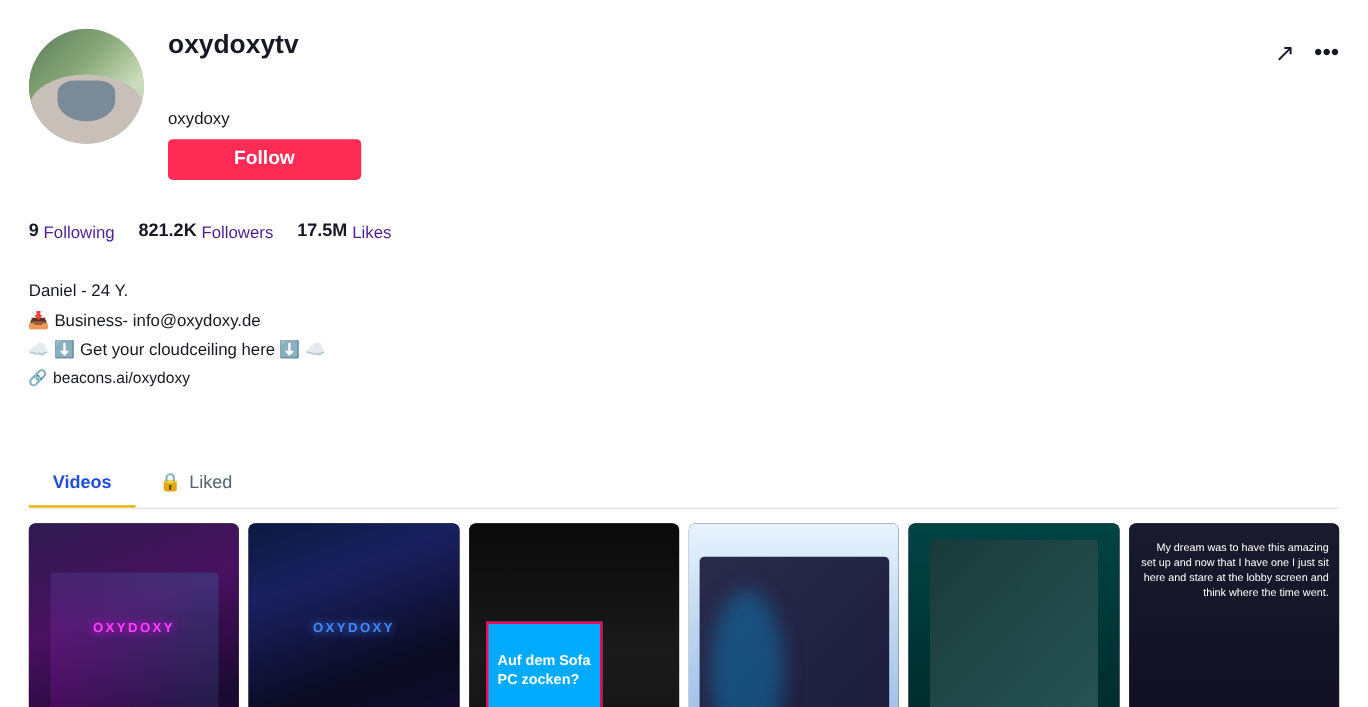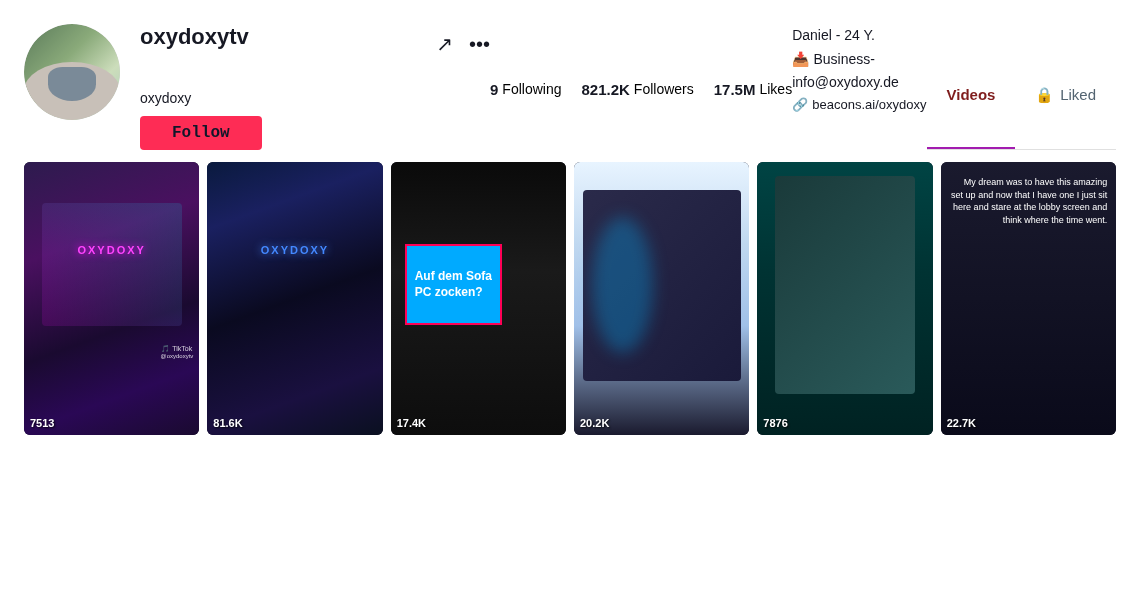--- a/index.html
+++ b/index.html
@@ -8,21 +8,22 @@
       background: #fff;
       color: #161823;
       width: 1140px;
       min-height: 589px;
       overflow: hidden;
     }
 
     .profile-section {
       padding: 24px 24px 0 24px;
       display: flex;
-      flex-direction: row;
+      flex-direction: column;
+      gap: 20px;
     }
 
     .avatar-container {
       width: 96px;
       height: 96px;
       border-radius: 50%;
       overflow: hidden;
       flex-shrink: 0;
       background: #ccc;
     }
@@ -67,29 +68,28 @@
 
     .profile-handle {
       font-size: 14px;
       color: #161823;
       margin-bottom: 10px;
       margin-top: 40px;
     }
 
     .follow-button {
       background: #fe2c55;
-      color: #0f172a;
+      color: #ffffff;
       border: none;
       border-radius: 4px;
-      padding: 8px 32px;
+      padding: 8px 55px;
       font-size: 16px;
       font-weight: 600;
       cursor: pointer;
       display: inline-block;
-      font-family: Liberation Mono, monospace;
     }
 
     .action-icon {
       cursor: pointer;
       color: #161823;
       font-size: 20px;
     }
 
     .stats-row {
       display: flex;
@@ -103,21 +103,21 @@
       align-items: center;
       gap: 4px;
     }
 
     .stat-number {
       font-weight: 700;
       font-size: 15px;
     }
 
     .stat-label {
-      color: #000000;
+      color: #4c1d95;
       font-size: 14px;
       text-align: center;
     }
 
     .bio-section {
       font-size: 14px;
       line-height: 1.6;
       margin-bottom: 20px;
     }
 
@@ -153,22 +153,22 @@
       font-weight: 600;
       cursor: pointer;
       color: #536471;
       border-bottom: 2px solid transparent;
       display: flex;
       align-items: center;
       gap: 6px;
     }
 
     .tab.active {
-      color: #7f1d1d;
-      border-bottom: 2px solid #a21caf;
+      color: #1d4ed8;
+      border-bottom: 2px solid #eab308;
     }
 
     .tab.locked {
       font-weight: 500;
       color: #536471;
     }
 
     .videos-grid {
       display: grid;
       grid-template-columns: repeat(6, 1fr);
@@ -390,20 +390,21 @@
     </div>
     <div class="stat-item">
       <span class="stat-number">17.5M</span>
       <span class="stat-label">Likes</span>
     </div>
   </div>
 
   <div class="bio-section">
     <div class="bio-line">Daniel - 24 Y.</div>
     <div class="bio-line">📥 Business- info@oxydoxy.de</div>
+    <div class="bio-line">☁️ ⬇️ Get your cloudceiling here ⬇️ ☁️</div>
     <a class="bio-link">
       <span class="link-icon">🔗</span>
       <span class="bio-link-text">beacons.ai/oxydoxy</span>
     </a>
   </div>
 
   <div class="tabs-row">
     <div class="tab active">
       <span>Videos</span>
     </div>

